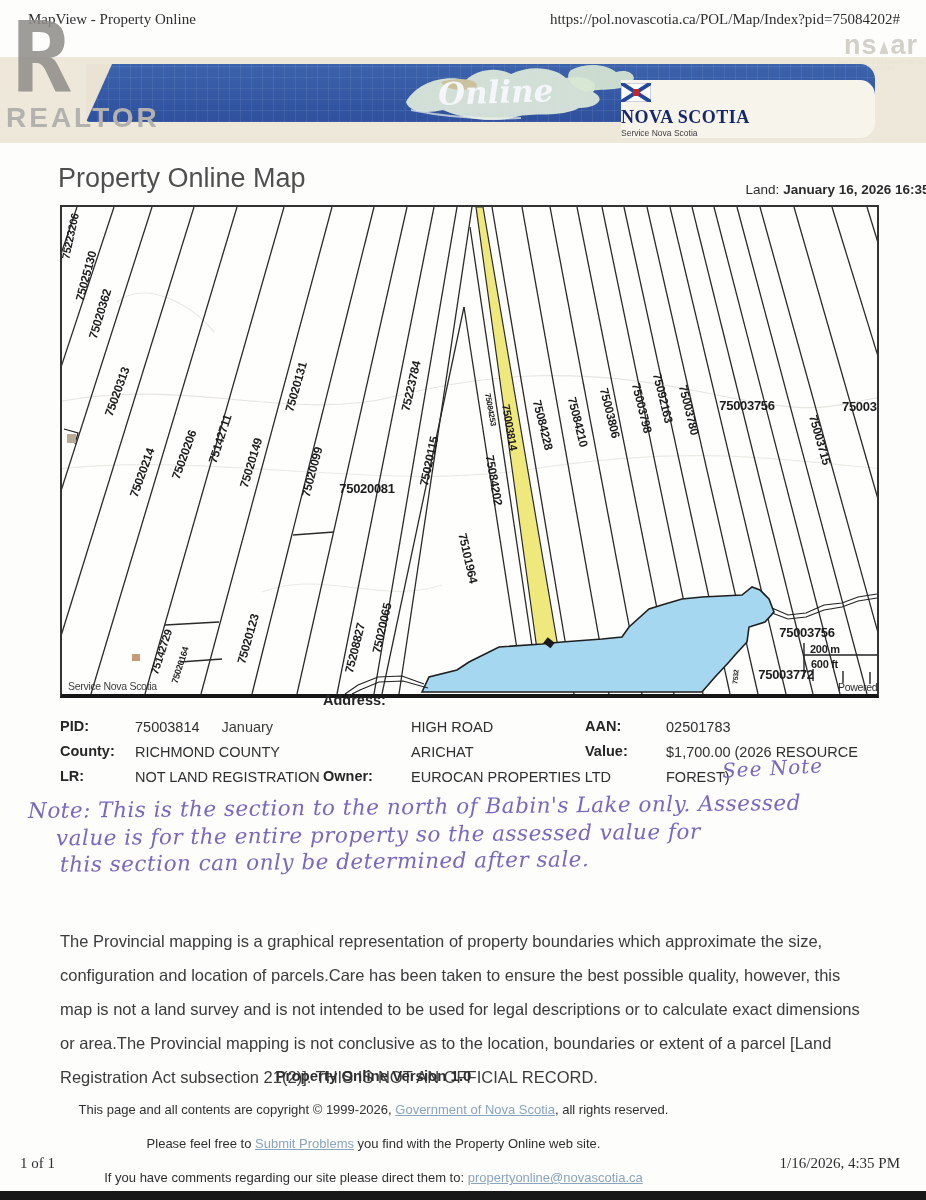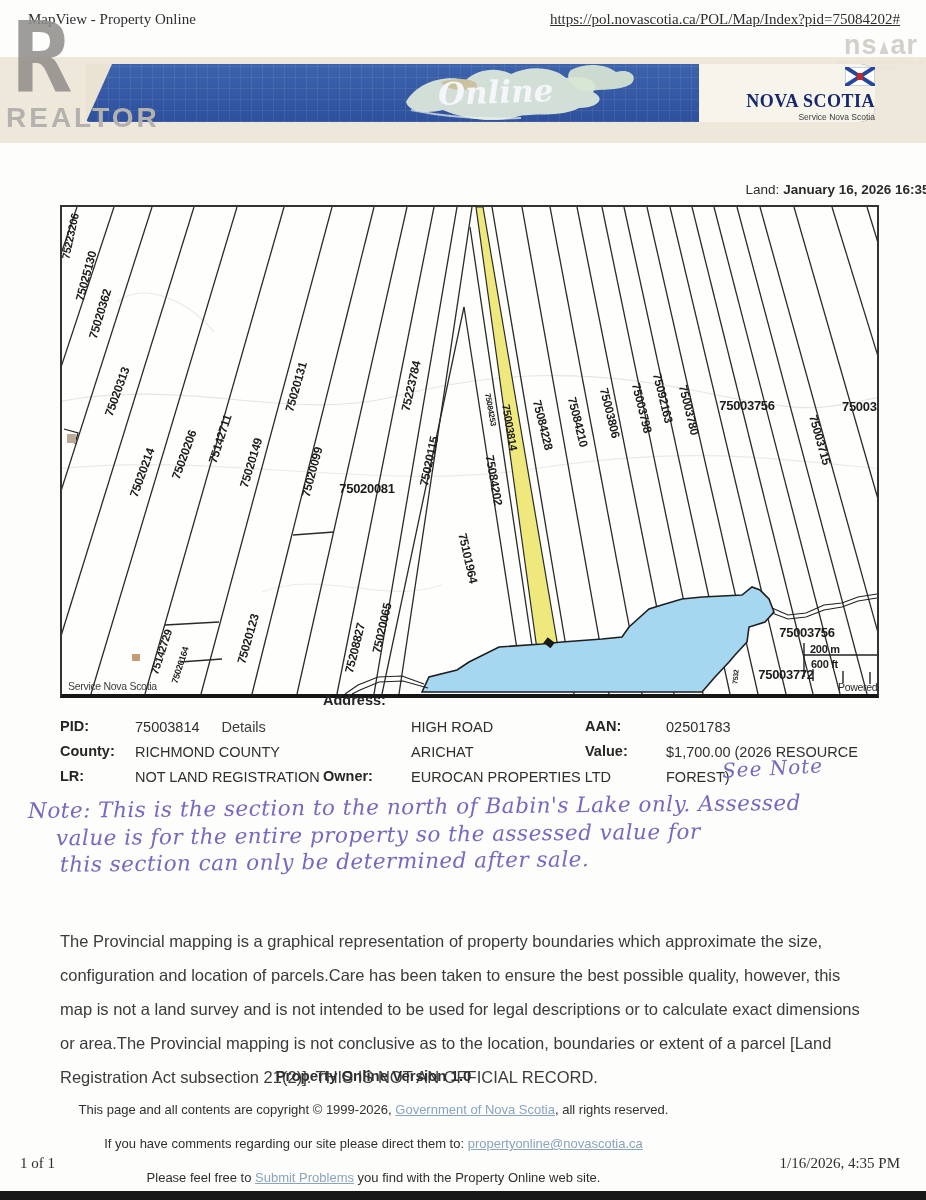--- a/index.html
+++ b/index.html
@@ -2,21 +2,21 @@
 <html><head>
 <meta charset="utf-8">
 <style>
   html,body{margin:0;padding:0;background:#e8e8e8;}
   .page{position:relative;width:926px;height:1200px;background:#fdfdfc;overflow:hidden;
         font-family:"Liberation Sans",sans-serif;color:#333;padding-left:16px;}
   
   .print-header{position:absolute;top:11px;left:0;width:926px;font-family:"Liberation Serif",serif;
                 font-size:15px;color:#2e2e2e;}
   .ph-title{position:absolute;left:28px;top:0;}
-  .ph-url{position:absolute;right:26px;top:0;text-decoration:underline;}
+  .ph-url{position:absolute;right:26px;top:0;}
   
   .ns-watermark{position:absolute;right:6px;top:32px;width:110px;text-align:center;color:#d3cfc9;}
   .ns-watermark .big{font-size:27px;font-weight:700;letter-spacing:1px;line-height:26px;}
   .ns-watermark .sail{display:inline-block;width:9px;height:13px;background:#d6d2cc;
         clip-path:polygon(0 100%,50% 0,100% 100%);vertical-align:baseline;margin:0 2px;}
   .ns-watermark .sub{font-size:5px;letter-spacing:.4px;color:#d8d4ce;margin-top:1px;}
   
   .beige-strip{position:absolute;left:0;top:57px;width:926px;height:86px;background:#eae2d2;opacity:.8;}
   
   .realtor{position:absolute;left:6px;top:6px;width:110px;z-index:3;}
@@ -30,22 +30,22 @@
           repeating-linear-gradient(90deg,rgba(255,255,255,.07) 0 1px,transparent 1px 11px),
           linear-gradient(#3d63ac,#2e509d);
         border-radius:4px 15px 15px 4px;}
   .banner .slant{position:absolute;left:0;top:0;width:26px;height:100%;background:#eae2d2;
         clip-path:polygon(0 0,100% 0,0 100%);}
   .banner .property{position:absolute;left:72px;top:4px;font-size:42px;font-weight:800;color:#fff;
         letter-spacing:1px;}
   .banner .online{position:absolute;left:352px;top:10px;font-family:"DejaVu Serif",serif;
         font-style:italic;font-weight:600;font-size:31px;color:#f4f6fa;transform:rotate(-2deg);}
   .banner .landmass{position:absolute;left:295px;top:-2px;}
-  .banner .ns-panel{position:absolute;right:0;top:0;width:176px;height:100%;background:#f7f4ec;
-        border-radius:0 15px 15px 0;text-align:right;}
+  .banner .ns-panel{position:absolute;right:0;top:16px;width:254px;height:100%;background:#f7f4ec;
+        border-radius:0 15px 15px 0;text-align:left;}
   .banner .ns-title{font-family:"Liberation Serif",serif;font-weight:700;font-size:18px;
         letter-spacing:.5px;color:#15286b;margin-top:1px;}
   .banner .ns-sub{font-size:8.5px;color:#3c3c3c;}
   .banner .flag{margin-top:3px;}
   
   .map-heading{position:absolute;left:58px;top:163px;margin:0;font-size:27px;font-weight:400;
         color:#4f4f4f;}
   .date-line{position:absolute;right:-7px;top:182px;font-size:13.5px;color:#2b2b2b;white-space:nowrap;}
   .map-box{position:absolute;left:60px;top:205px;width:815px;height:487px;background:#fefefd;
         border:2px solid #333;border-bottom:4px solid #161616;}
@@ -113,20 +113,21 @@
       <svg class="flag" width="30" height="19" viewBox="0 0 30 19">
         <rect x="0" y="0" width="30" height="19" fill="#ffffff" stroke="#9aa2b5"></rect>
         <path d="M0,0 L30,19 M30,0 L0,19" stroke="#24479c" stroke-width="4"></path>
         <rect x="12" y="6" width="6" height="7" fill="#c2272d"></rect>
       </svg>
       <div class="ns-title">NOVA SCOTIA</div>
       <div class="ns-sub">Service Nova Scotia</div>
     </div>
   </div>
 
+  <h1 class="map-heading">Property Online Map</h1>
   <div class="date-line">
     <span>Land:</span>
     <b>January 16, 2026 16:35:19</b>
   </div>
 
   <div class="map-box">
     <svg id="mapsvg" width="815" height="487" viewBox="0 0 815 487">
 
       <g stroke-width="1.2" fill="none">
         <path d="M-5,195 C120,170 230,215 330,190 S520,160 640,185 S760,200 820,190" stroke="#e7e5e0"></path>
@@ -233,21 +234,21 @@
           <text x="748" y="446" font-size="11" font-family="&quot;Liberation Sans&quot;,sans-serif" font-weight="700" fill="#1c1c1c" text-anchor="start" letter-spacing="-0.3">200 m</text>
           <text x="749" y="461" font-size="11" font-family="&quot;Liberation Sans&quot;,sans-serif" font-weight="700" fill="#1c1c1c" text-anchor="start" letter-spacing="-0.3">600 ft</text>
           <text x="6" y="483" font-size="10.5" font-family="&quot;Liberation Sans&quot;,sans-serif" font-weight="400" fill="#3c3c3c" text-anchor="start" letter-spacing="-0.3">Service Nova Scotia</text>
           <text x="776" y="484" font-size="10.5" font-family="&quot;Liberation Sans&quot;,sans-serif" font-weight="400" fill="#2b2b2b" text-anchor="start" letter-spacing="-0.3">Powered</text>
         </g>
     </svg>
   </div>
 
   <div class="details">
     <span class="lbl" style="left:60px;top:718px">PID:</span>
-    <span class="val" style="left:135px;top:719px"><span>75003814</span><span class="extra">Details</span></span>
+    <span class="val" style="left:135px;top:719px"><span>75003814</span><span class="extra">January</span></span>
     <span class="lbl" style="left:60px;top:743px">County:</span>
     <span class="val" style="left:135px;top:744px">RICHMOND COUNTY</span>
     <span class="lbl" style="left:60px;top:768px">LR:</span>
     <span class="val" style="left:135px;top:769px">NOT LAND REGISTRATION</span>
 
     <span class="lbl" style="left:323px;top:692px">Address:</span>
     <span class="val" style="left:411px;top:719px">HIGH ROAD</span>
     <span class="val" style="left:411px;top:744px">ARICHAT</span>
     <span class="lbl" style="left:323px;top:768px">Owner:</span>
     <span class="val" style="left:411px;top:769px">EUROCAN PROPERTIES LTD</span>
@@ -267,24 +268,24 @@
   </div>
 
   <p class="disclaimer">The Provincial mapping is a graphical representation of property boundaries which approximate the size, configuration and location of parcels.Care has been taken to ensure the best possible quality, however, this map is not a land survey and is not intended to be used for legal descriptions or to calculate exact dimensions or area.The Provincial mapping is not conclusive as to the location, boundaries or extent of a parcel [Land Registration Act subsection 21(2)]. THIS IS NOT AN OFFICIAL RECORD.</p>
 
   <div class="site-footer">
     <div class="version">Property Online Version 1.0</div>
     <div class="row">
       <span>This page and all contents are copyright © 1999-2026, </span><span class="flink">Government of Nova Scotia</span><span>, all rights reserved.</span>
     </div>
     <div class="row">
+      <span>Please feel free to </span><span class="flink">Submit Problems</span><span> you find with the Property Online web site.</span>
+    </div>
+    <div class="row">
       <span>If you have comments regarding our site please direct them to: </span><span class="flink">propertyonline@novascotia.ca</span>
-    </div>
-    <div class="row">
-      <span>Please feel free to </span><span class="flink">Submit Problems</span><span> you find with the Property Online web site.</span>
     </div>
   </div>
 
   <div class="page-footer">
     <span class="pf-left">1 of 1</span>
     <span class="pf-right">1/16/2026, 4:35 PM</span>
   </div>
 
   <div class="bottom-bar"></div>
 </div>

